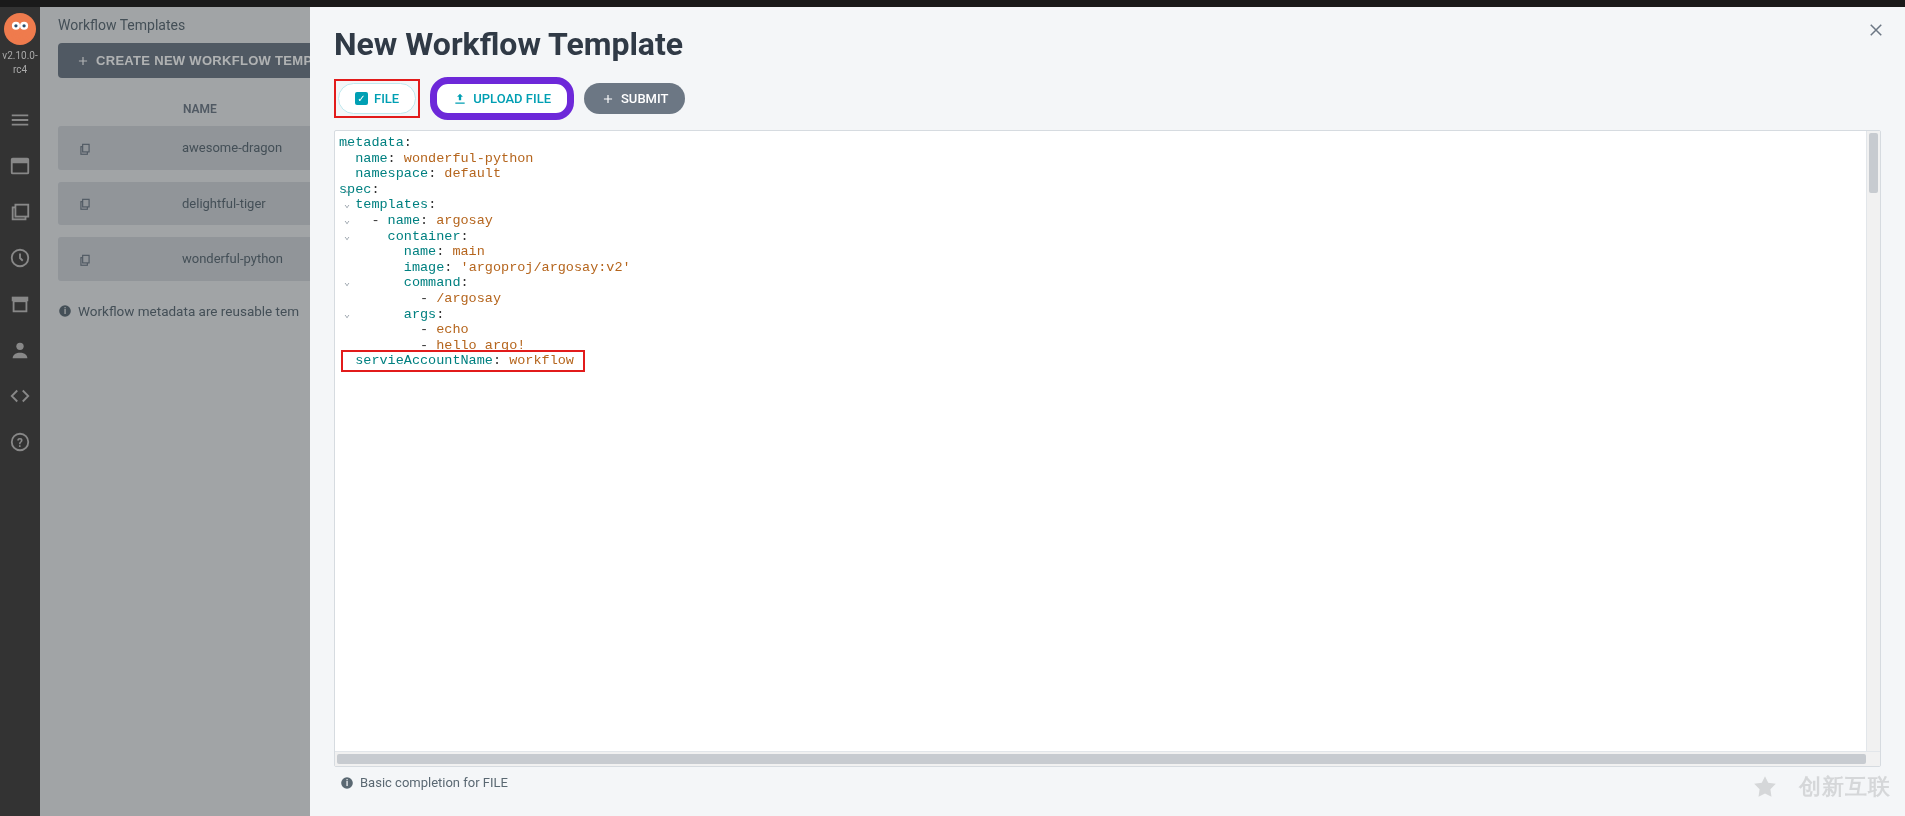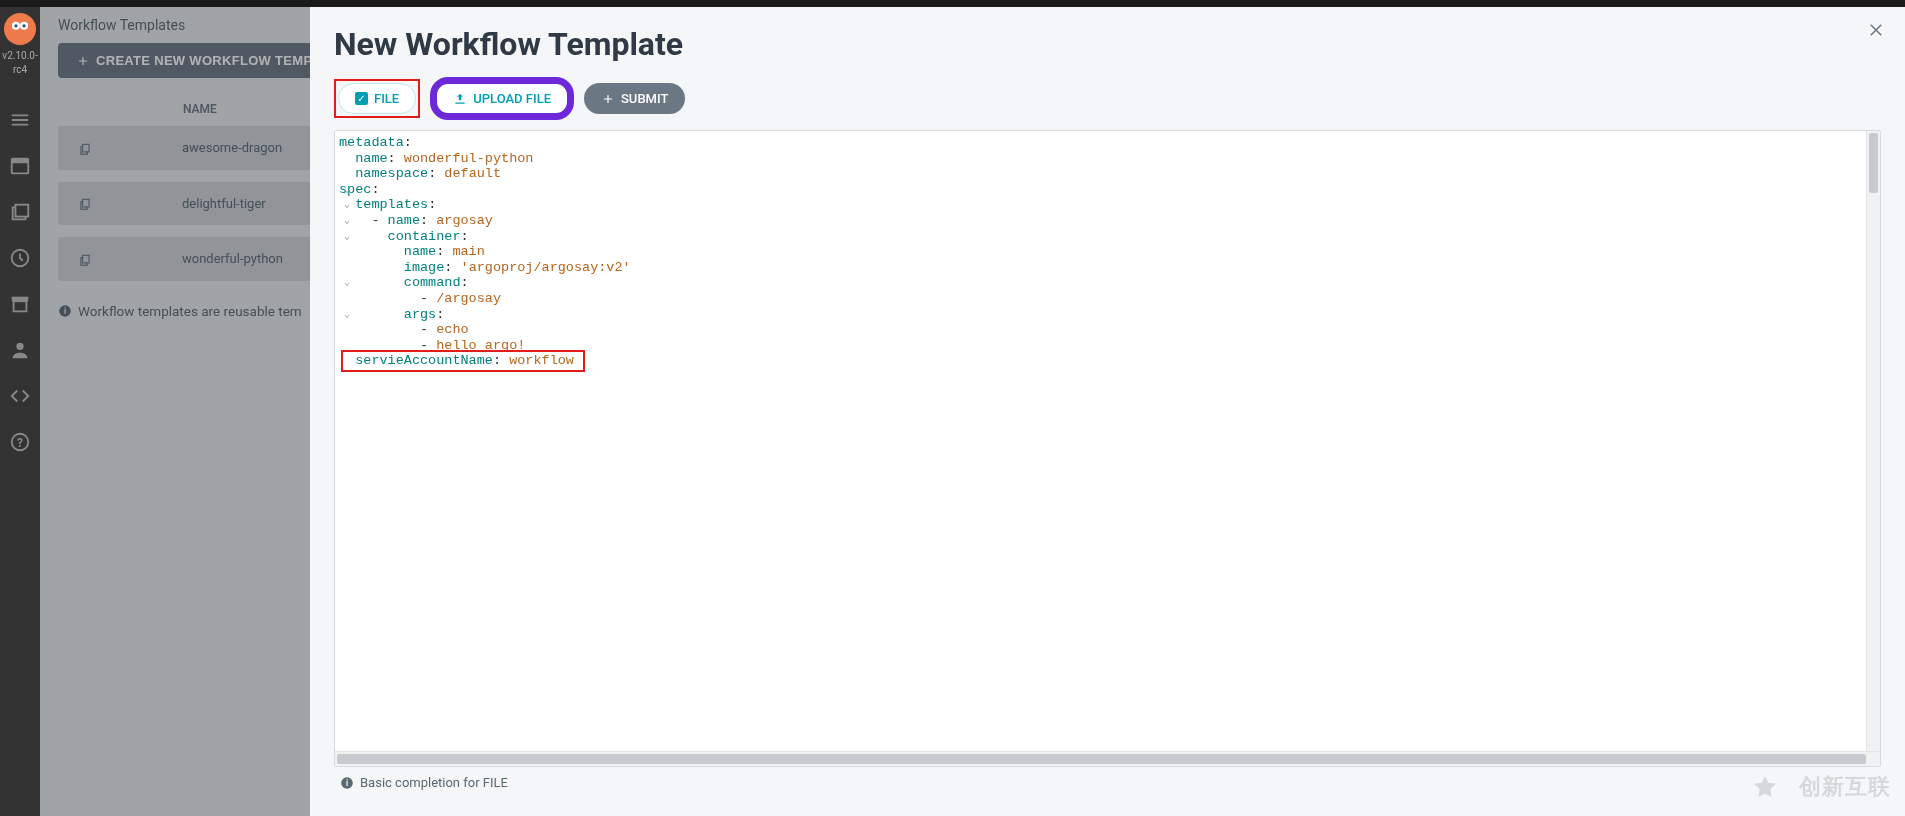--- a/index.html
+++ b/index.html
@@ -168,21 +168,21 @@
               </svg></span>
             <span>wonderful-python</span>
           </div>
         </div>
     </div>
     <div class="info-line">
       <svg class="ico" viewBox="0 0 24 24">
           <circle cx="12" cy="12" r="10" fill="#5a6872"></circle>
           <text x="12" y="17" text-anchor="middle" font-size="14" fill="#e8eaec" font-weight="bold">i</text>
         </svg>
-      <span>Workflow templates are reusable tem</span>
+      <span>Workflow metadata are reusable tem</span>
     </div>
 
     <div class="overlay">
       <div class="panel">
         <div class="close">
           <svg viewBox="0 0 24 24" width="18" height="18">
               <path d="M5 5l14 14M19 5L5 19" stroke="#6c7784" stroke-width="2"></path>
             </svg>
         </div>
         <h1>New Workflow Template</h1>

